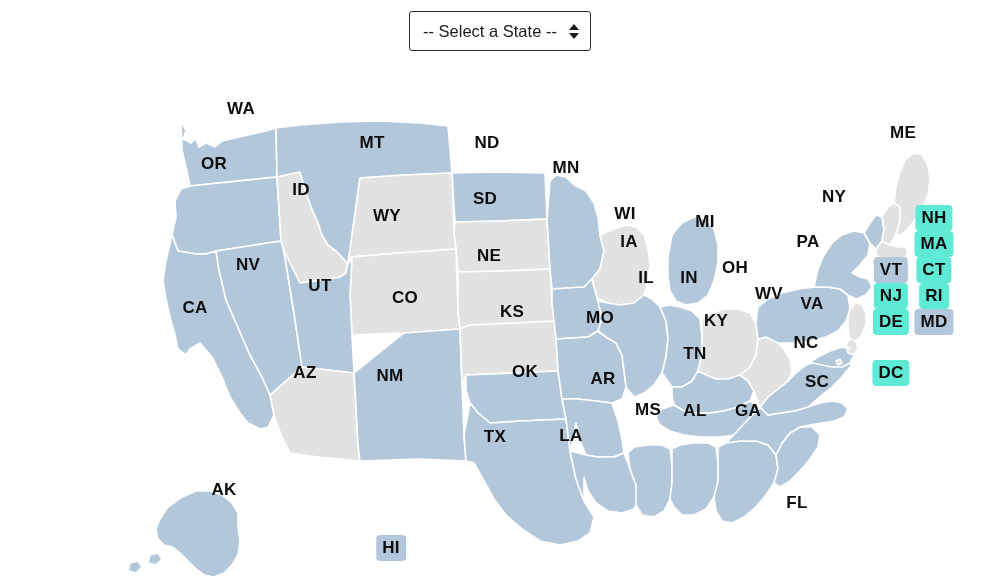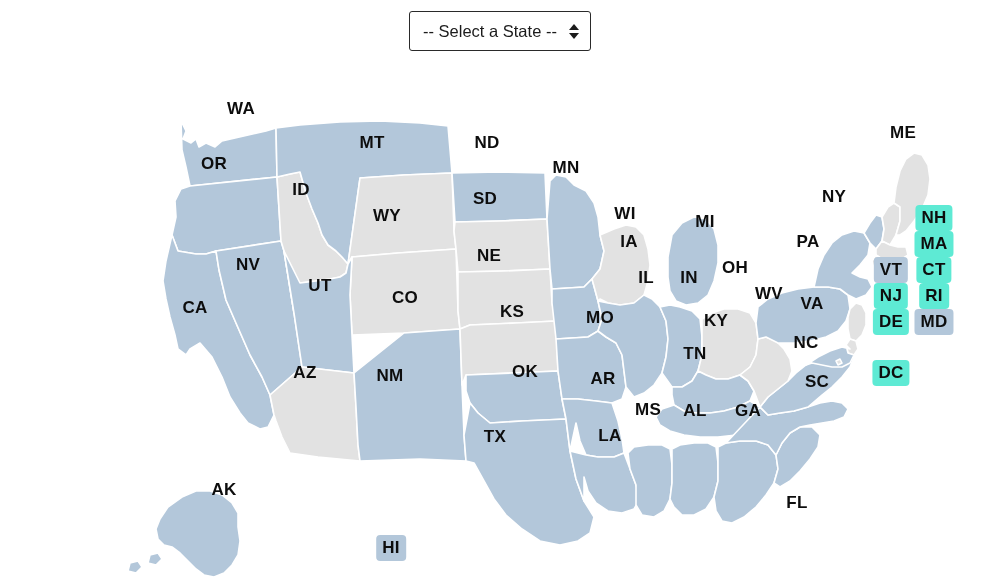--- a/index.html
+++ b/index.html
@@ -228,21 +228,21 @@
       <div class="map-label" style="left: 487px; top: 87px;">ND</div>
       <div class="map-label" style="left: 485px; top: 143px;">SD</div>
       <div class="map-label" style="left: 489px; top: 200px;">NE</div>
       <div class="map-label" style="left: 512px; top: 256px;">KS</div>
       <div class="map-label" style="left: 525px; top: 316px;">OK</div>
       <div class="map-label" style="left: 495px; top: 381px;">TX</div>
       <div class="map-label" style="left: 566px; top: 112px;">MN</div>
       <div class="map-label" style="left: 581px; top: 186px; margin-left: 48px;">IA</div>
       <div class="map-label" style="left: 600px; top: 262px;">MO</div>
       <div class="map-label" style="left: 603px; top: 323px;">AR</div>
-      <div class="map-label" style="left: 610px; top: 380px;">LA</div>
+      <div class="map-label" style="left: 571px; top: 380px;">LA</div>
       <div class="map-label" style="left: 625px; top: 139px; margin-top: 19px;">WI</div>
       <div class="map-label" style="left: 646px; top: 222px;">IL</div>
       <div class="map-label" style="left: 648px; top: 354px;">MS</div>
       <div class="map-label" style="left: 705px; top: 166px;">MI</div>
       <div class="map-label" style="left: 689px; top: 222px;">IN</div>
       <div class="map-label" style="left: 716px; top: 265px;">KY</div>
       <div class="map-label" style="left: 695px; top: 298px;">TN</div>
       <div class="map-label" style="left: 695px; top: 355px; text-align: center;">AL</div>
       <div class="map-label" style="left: 735px; top: 212px;">OH</div>
       <div class="map-label" style="left: 769px; top: 238px;">WV</div>

